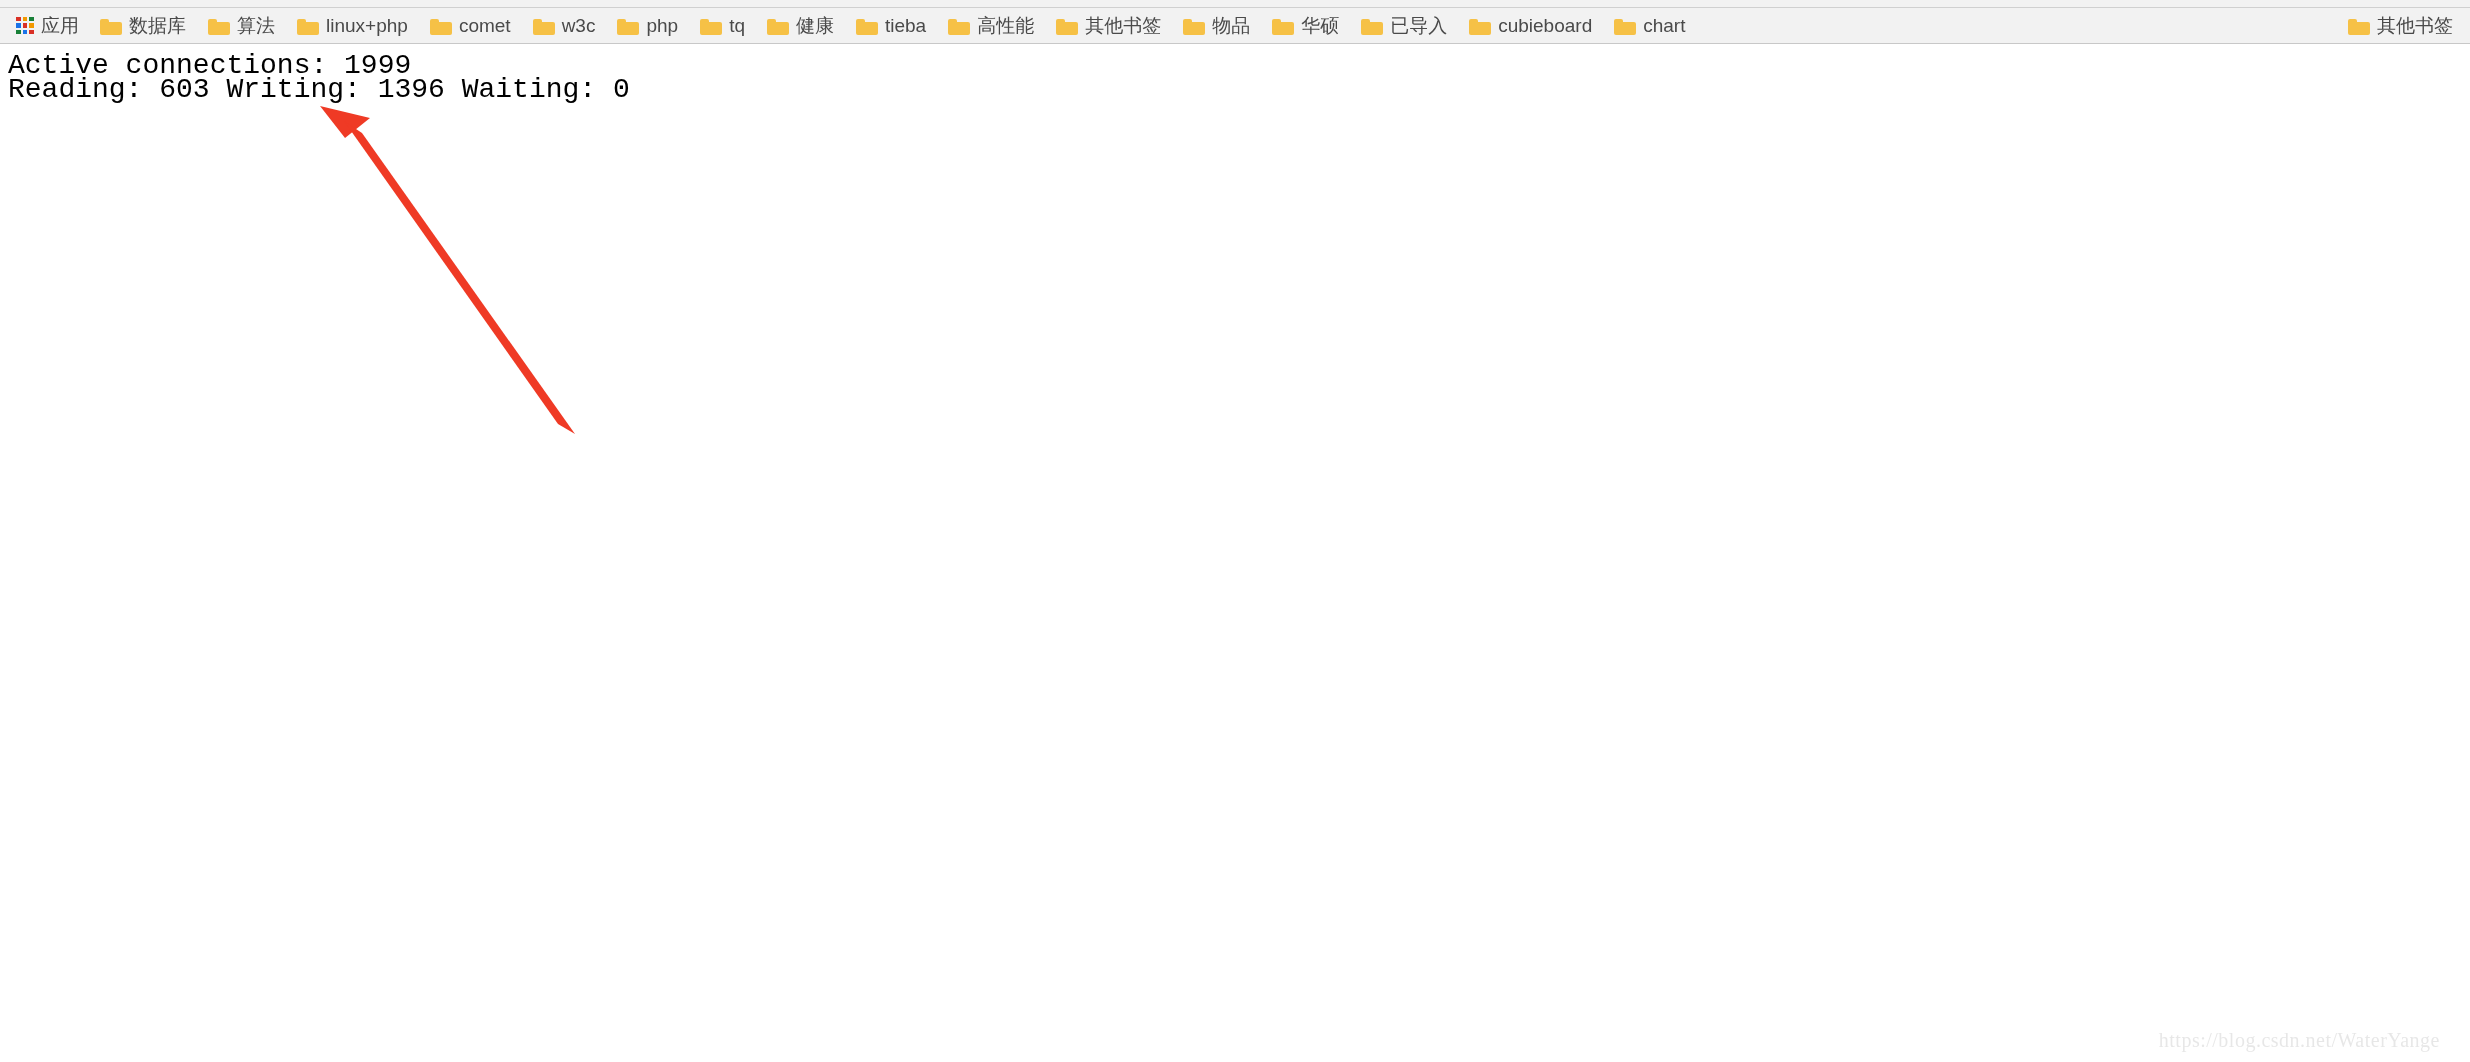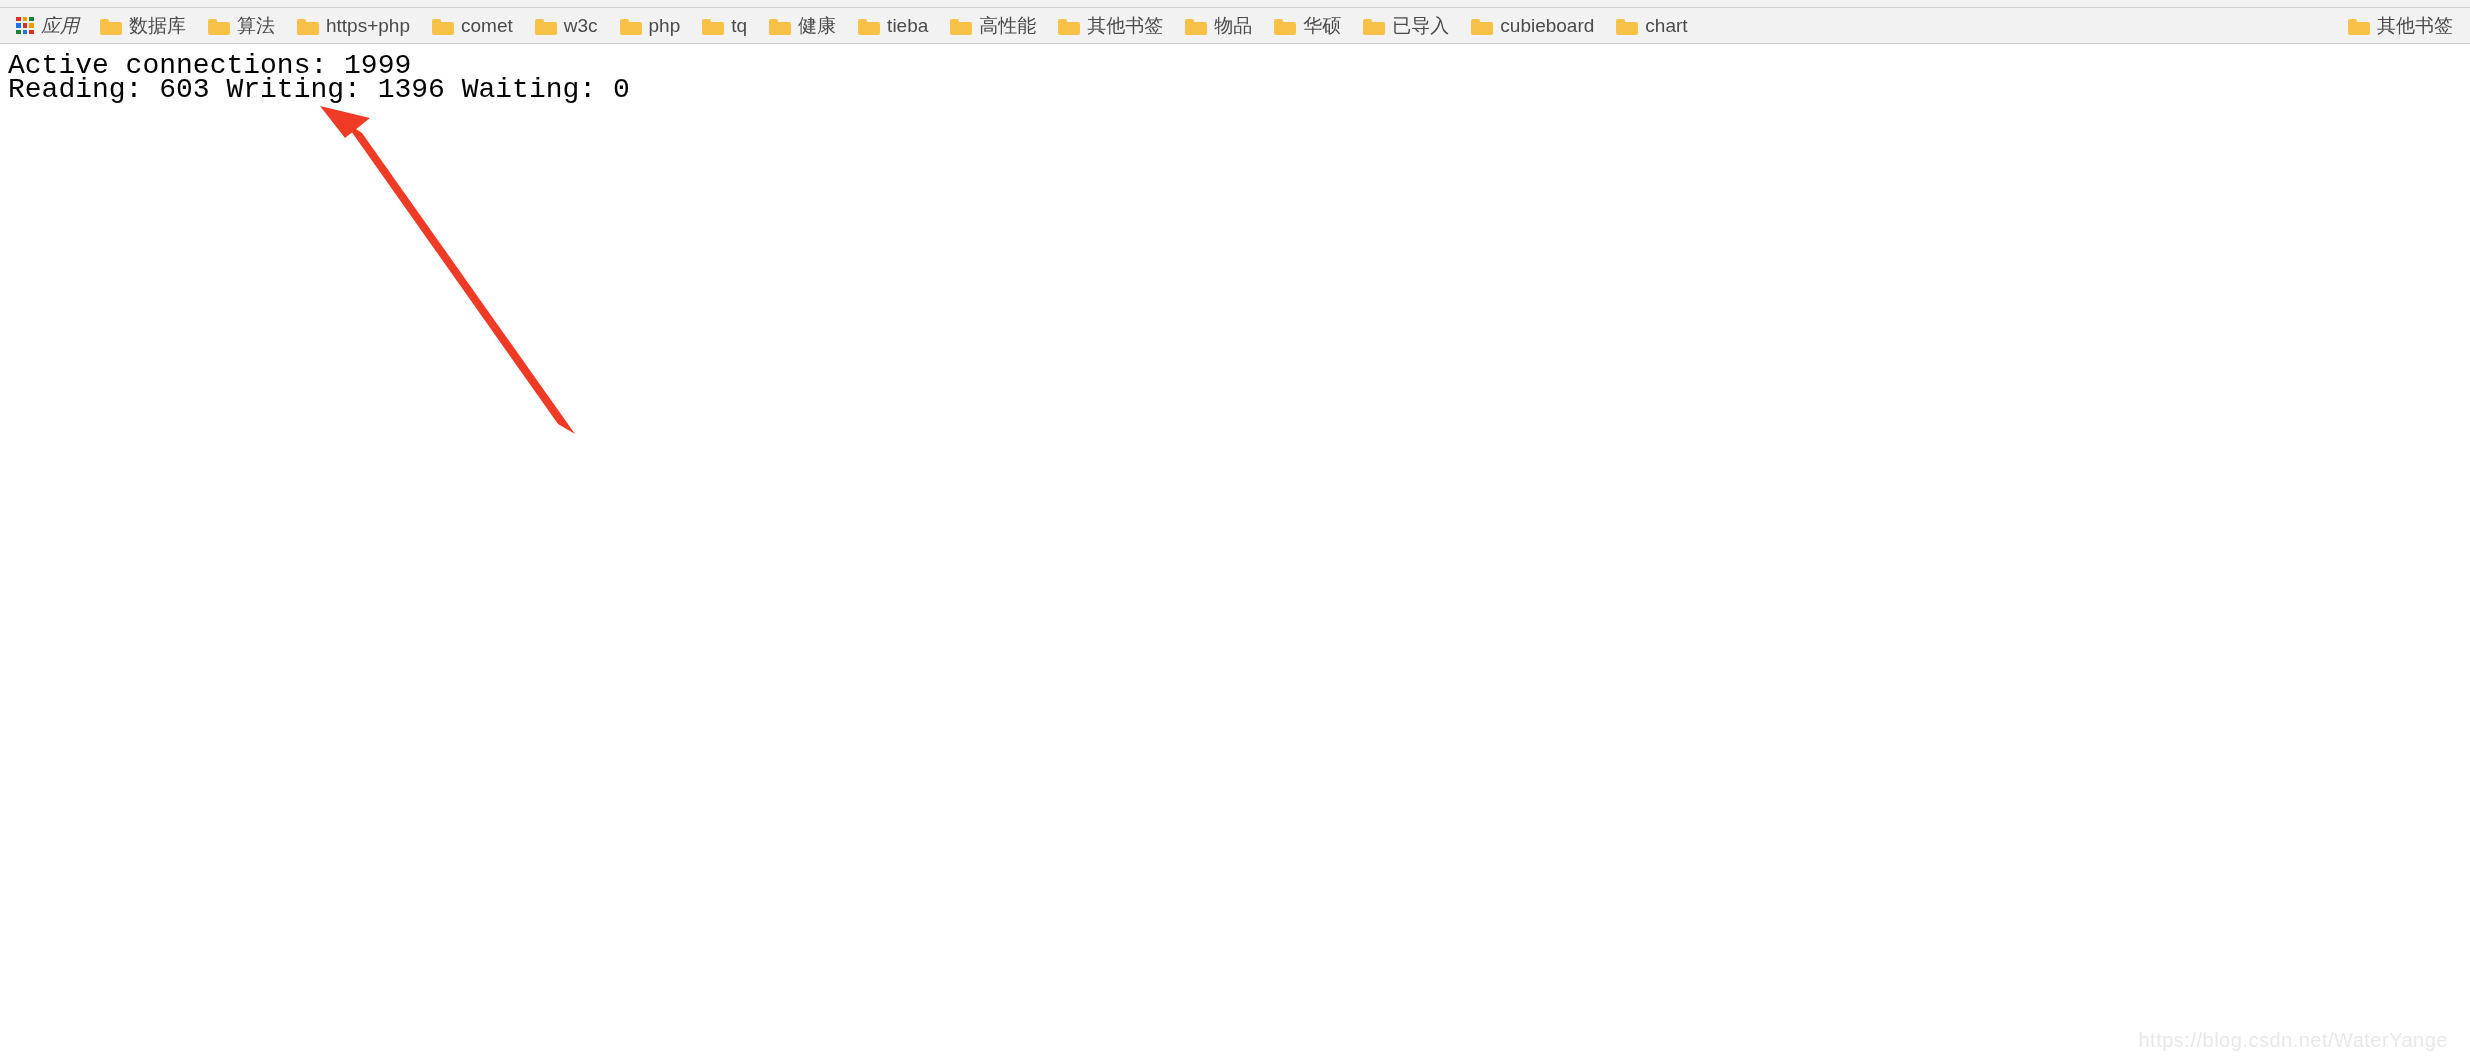--- a/index.html
+++ b/index.html
@@ -27,21 +27,20 @@
       font-size: 19px;
       color: #4a4a4a;
     }
     .apps-item {
       display: flex;
       align-items: center;
       gap: 7px;
       padding: 3px 10px;
       cursor: pointer;
       border-radius: 3px;
-      font-style: italic;
     }
     .apps-icon {
       width: 18px; height: 18px;
       display: grid;
       grid-template-columns: repeat(3,1fr);
       grid-template-rows: repeat(3,1fr);
       gap: 2px;
     }
     .apps-icon span { width: 100%; height: 100%; }
     .apps-icon span:nth-child(1){background:#d93025;}
@@ -95,25 +94,25 @@
       white-space: pre;
     }
     .arrow-svg {
       position: absolute;
       left: 290px;
       top: 22px;
       pointer-events: none;
     }
     .watermark {
       position: absolute;
-      right: 22px;
+      right: 30px;
       bottom: 10px;
       font-size: 20px;
       color: rgba(120,120,120,0.18);
-      font-family: Liberation Sans, sans-serif;
+      font-family: Liberation Serif, serif;
       letter-spacing: 0.5px;
     }
   </style>
 </head>
 <body>
 
 <div class="top-strip"></div>
 
 <div class="bookmarks-bar">
   <div class="apps-item">
@@ -134,21 +133,21 @@
   <div class="bm-item">
     <span class="folder-icon"></span>
     <span>数据库</span>
   </div>
   <div class="bm-item">
     <span class="folder-icon"></span>
     <span>算法</span>
   </div>
   <div class="bm-item">
     <span class="folder-icon"></span>
-    <span>https+php</span>
+    <span>linux+php</span>
   </div>
   <div class="bm-item">
     <span class="folder-icon"></span>
     <span>comet</span>
   </div>
   <div class="bm-item">
     <span class="folder-icon"></span>
     <span>w3c</span>
   </div>
   <div class="bm-item">

